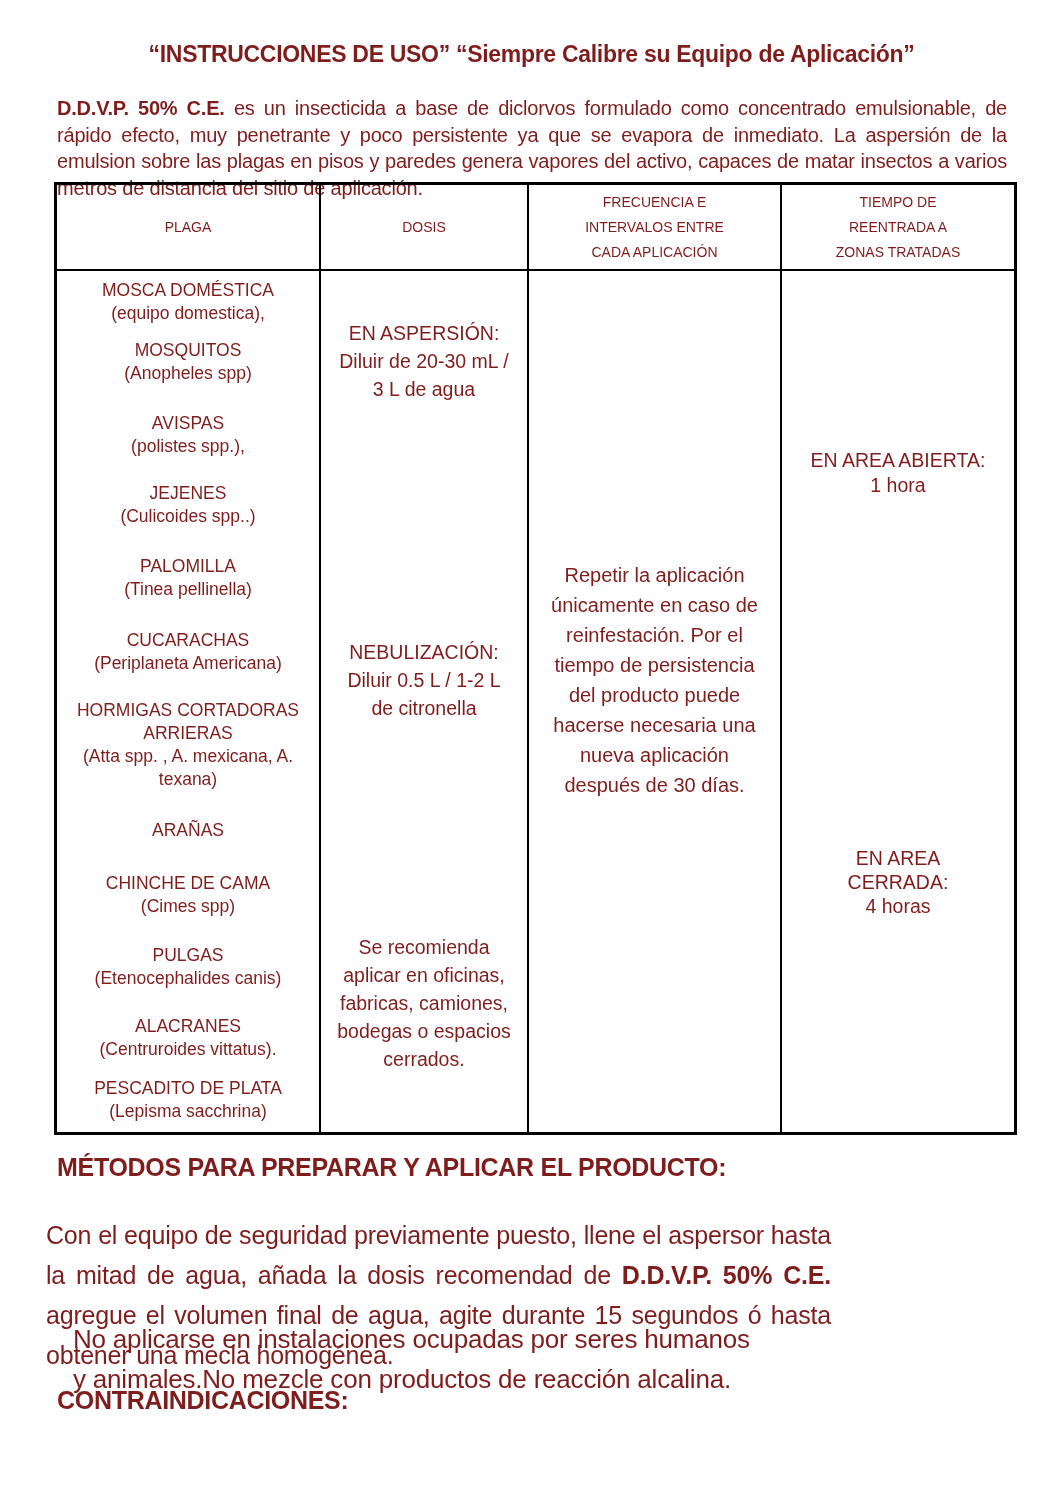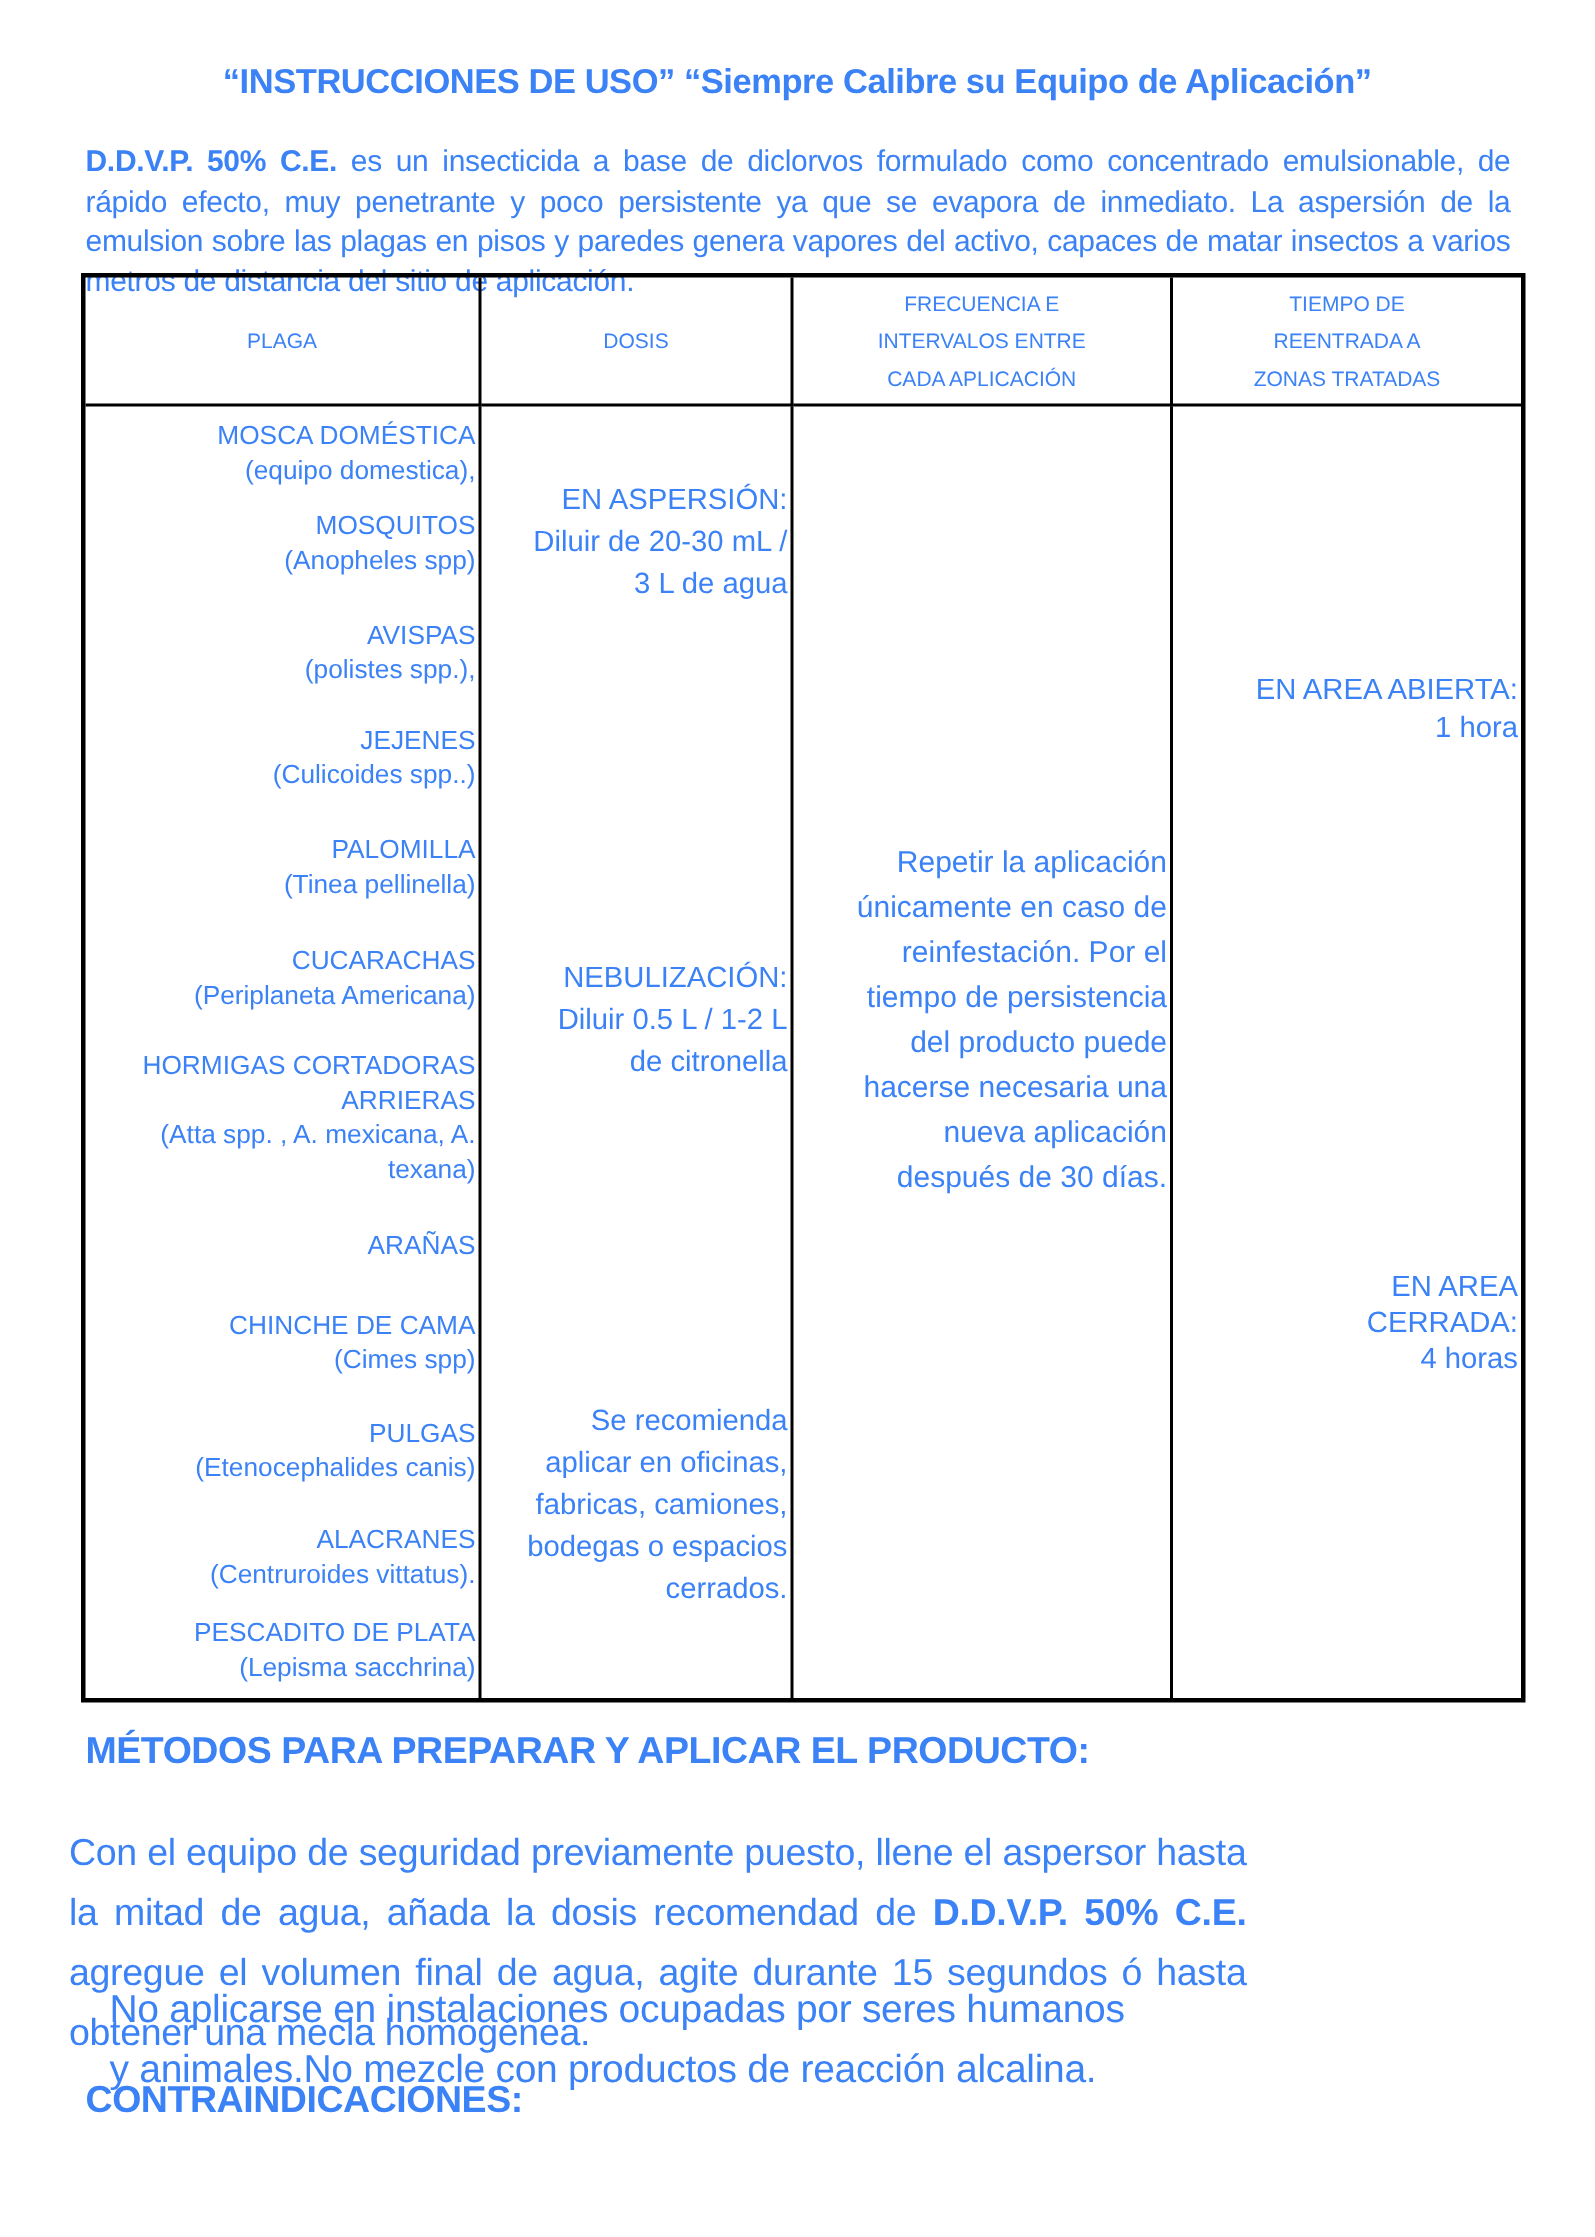--- a/index.html
+++ b/index.html
@@ -1,18 +1,18 @@
 <!DOCTYPE html>
 <html><head>
 <meta charset="utf-8">
 <style>
   html,body { margin:0; padding:0; background:#ffffff; }
   .page {
     position:relative; width:1063px; height:1491px; background:#ffffff;
-    color:#3b82f6; font-family:"Liberation Sans", sans-serif;
+    color:#7f1d1d; font-family:"Liberation Sans", sans-serif;
     overflow:hidden;
   }
   .title {
     position:absolute; top:41px; left:40px; right:40px;
     text-align:center; font-size:23px; font-weight:bold; letter-spacing:-0.3px;
   }
   .intro {
     position:absolute; top:75px; left:57px; width:950px;
     font-size:20px; line-height:26.5px; text-align:justify; letter-spacing:-0.2px;
   }
@@ -29,21 +29,21 @@
   .th {
     border-right:2px solid #000; border-bottom:2px solid #000;
     display:flex; align-items:center; justify-content:center;
     text-align:center; font-size:14px; line-height:25px; white-space:pre-line;
     box-sizing:border-box;
   }
   .th.last { border-right:none; }
   .td { position:relative; border-right:2px solid #000; box-sizing:border-box; }
   .td.last { border-right:none; }
 
-  .blk { position:absolute; left:2px; right:2px; text-align:right; }
+  .blk { position:absolute; left:2px; right:2px; text-align:center; }
 
   
   .plaga { font-size:17.5px; line-height:23px; }
   .pl-name, .pl-latin { white-space:pre-line; }
   .p0{top:8px} .p1{top:68px} .p2{top:141px} .p3{top:211px} .p4{top:284px}
   .p5{top:358px} .p6{top:428px} .p7{top:548px} .p8{top:601px} .p9{top:673px}
   .p10{top:744px} .p11{top:806px}
 
   
   .dosis { font-size:19.5px; line-height:28px; white-space:pre-line; }

